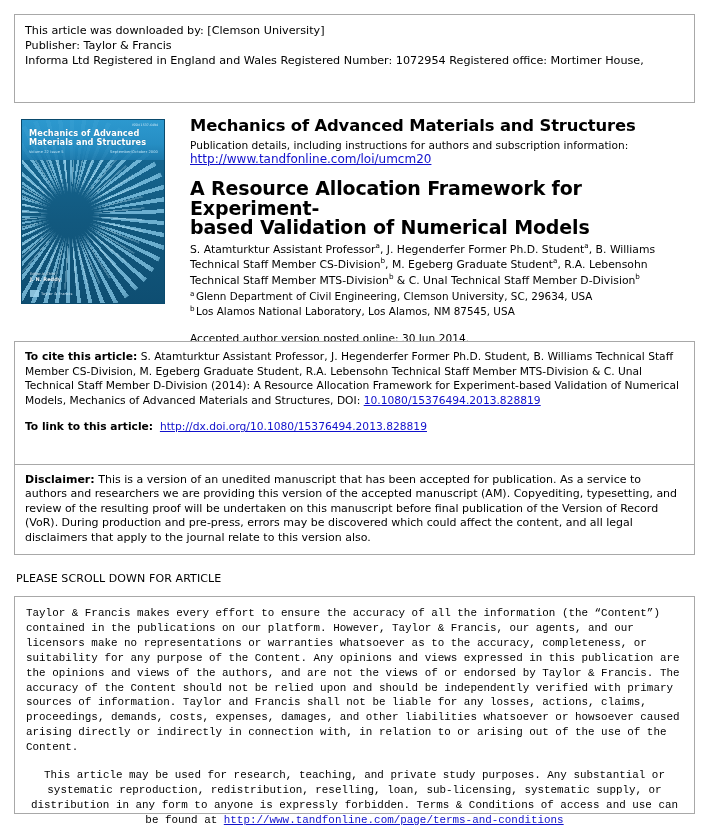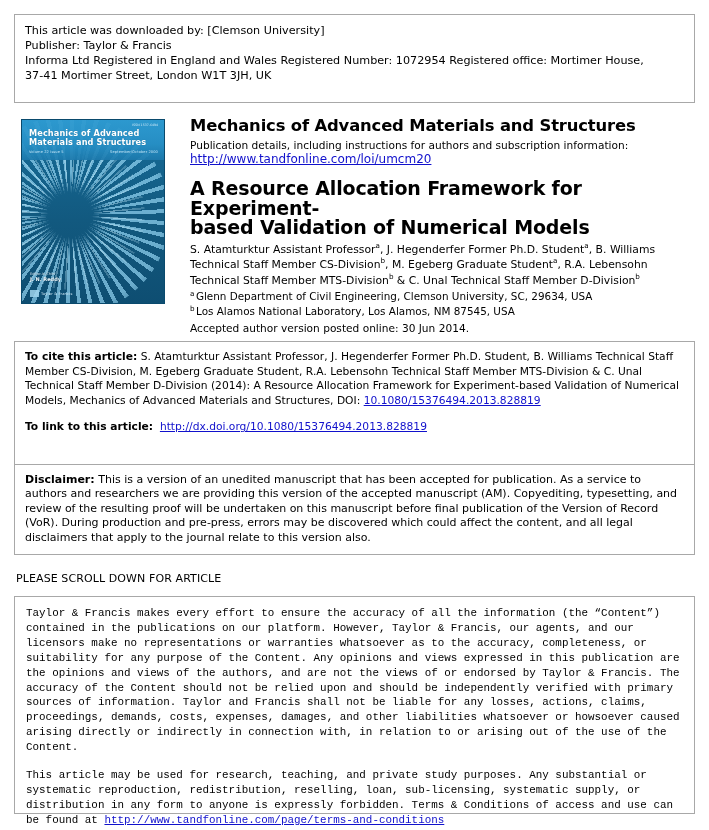--- a/index.html
+++ b/index.html
@@ -247,21 +247,21 @@
   }
   .sup-lead {
     font-size: 7.2px;
     vertical-align: super;
     line-height: 0;
     margin-right: 1.5px;
   }
   #accepted-line {
     font-size: 10.6px;
     line-height: 15.2px;
-    margin-top: 1px;
+    margin-top: 11px;
   }
 
   
   #citation-panel {
     left: 14px;
     top: 341px;
     width: 681px;
     height: 128px;
   }
   #citation-panel .panel-inner { padding: 8px 10px 6px 10px; }
@@ -303,33 +303,32 @@
     left: 14px;
     top: 596px;
     width: 681px;
     height: 218px;
   }
   #terms-panel .panel-inner { padding: 9px 11px; font-family: Liberation Mono, monospace; }
   #terms-p1, #terms-p2 {
     font-size: 10.9px;
     line-height: 14.9px;
   }
-  #terms-p2 { margin-top: 13px; }
+  #terms-p2 { margin-top: 13px; text-align: center; }
 </style>
 </head>
 <body>
 
 <div class="page">
 
   <div class="panel" id="download-header">
     <div class="panel-inner">
       <div class="line">This article was downloaded by: [Clemson University]</div>
       <div class="line">Publisher: Taylor &amp; Francis</div>
       <div class="line">Informa Ltd Registered in England and Wales Registered Number: 1072954 Registered office: Mortimer House,</div>
-      <div class="line">37-41 Mortimer Street, London W1T 3JH, UK</div>
     </div>
   </div>
 
   <div id="masthead">
 
     <div id="journal-cover">
       <div class="cover-bg"></div>
       <div class="cover-burst"></div>
       <div class="cover-burst2"></div>
       <div class="cover-topband"></div>

